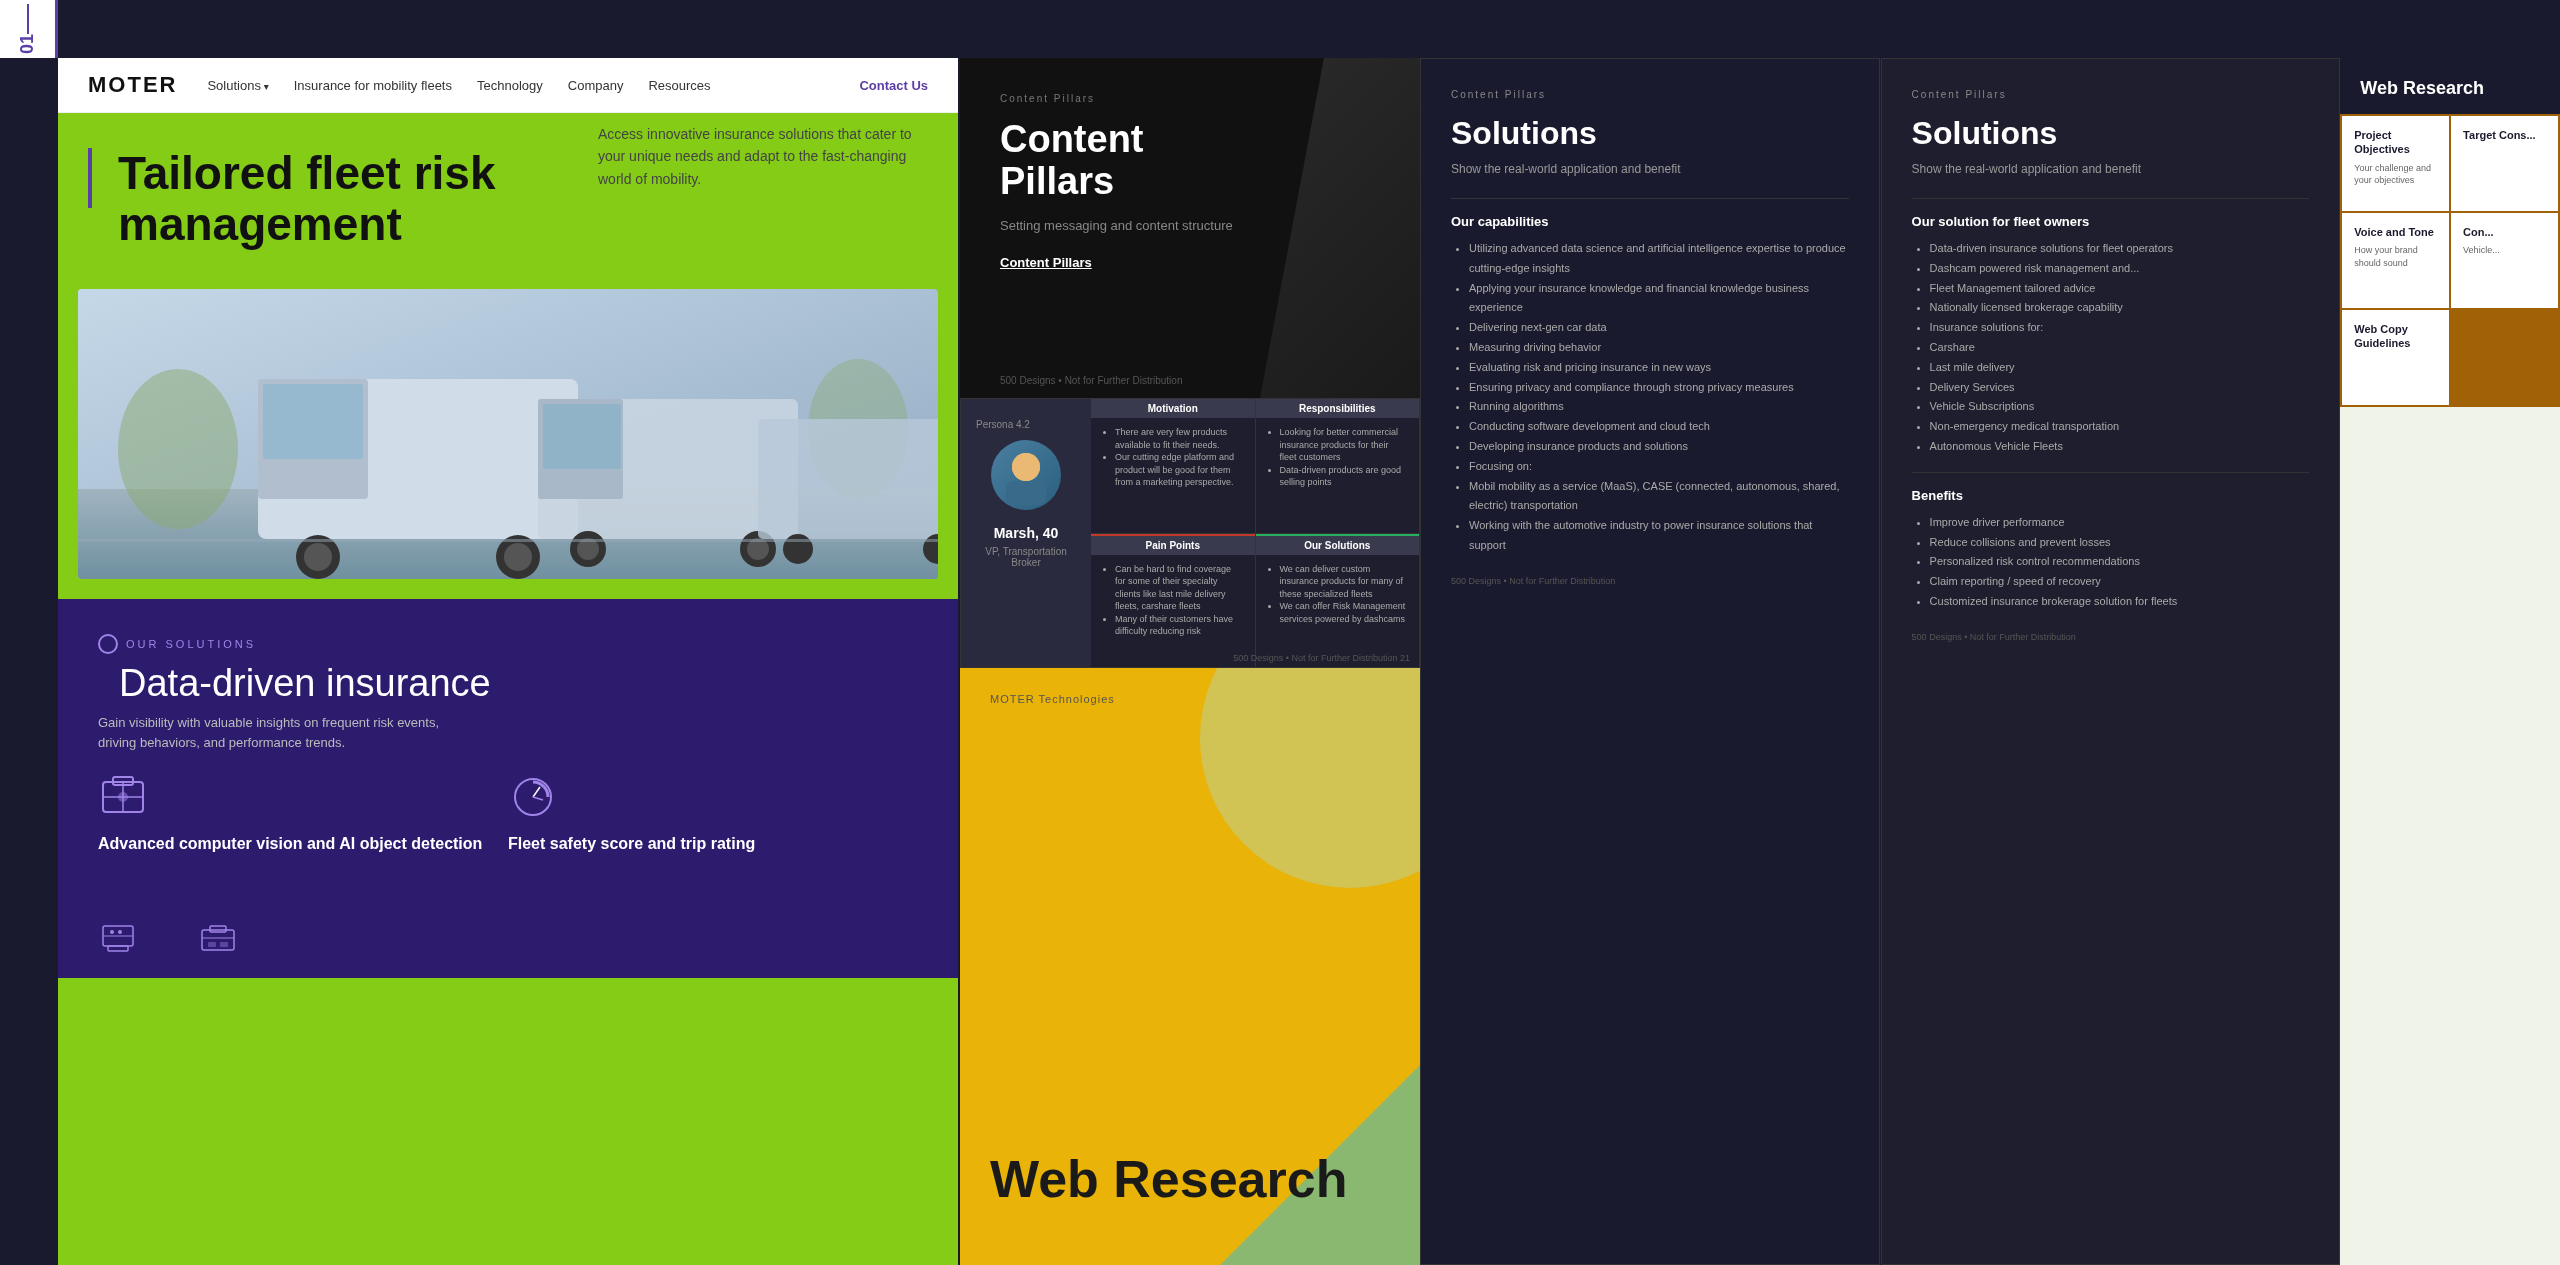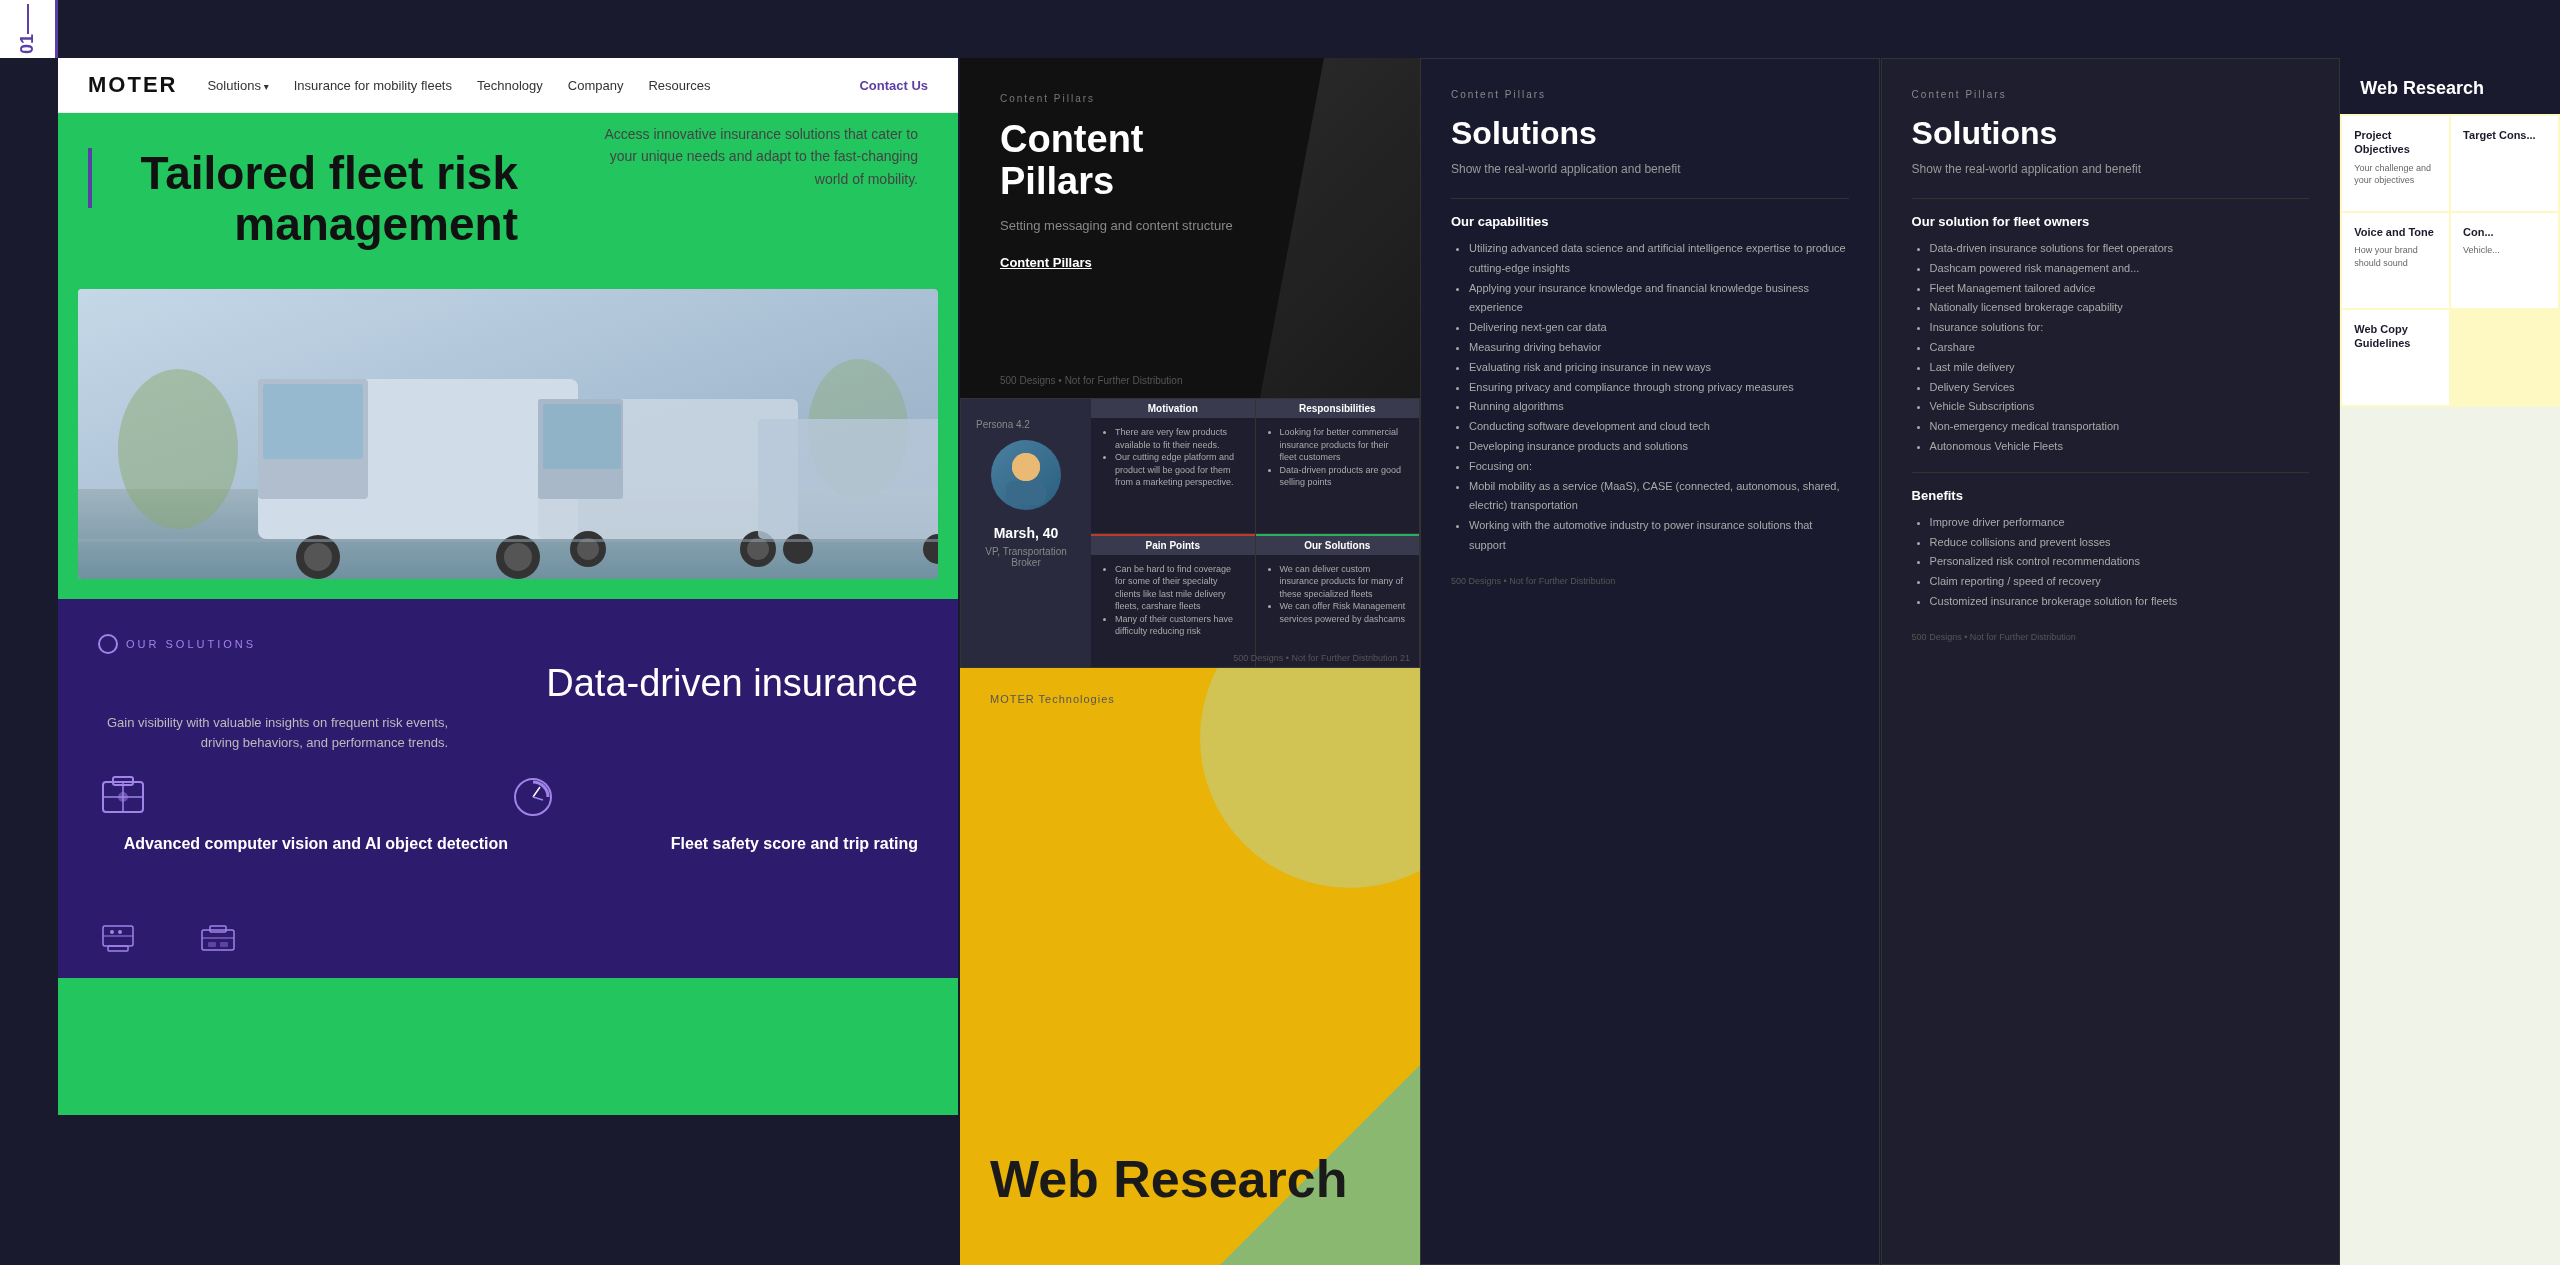--- a/index.html
+++ b/index.html
@@ -38,24 +38,23 @@
       writing-mode: vertical-rl;
       text-orientation: mixed;
       transform: rotate(180deg);
     }
 
     
     .website-preview {
       position: absolute;
       top: 58px; left: 58px;
       width: 900px;
-      height: 1057px;
-      background: #22c55e;
-      overflow: hidden;
-      text-align: right;
+      height: 1207px;
+      background: #84cc16;
+      overflow: hidden;
     }
 
     
     .nav {
       display: flex;
       align-items: center;
       padding: 0 30px;
       height: 55px;
       border-bottom: 1px solid #eee;
       background: #fff;
@@ -488,21 +487,21 @@
       padding: 20px 20px 15px;
       font-size: 18px;
       font-weight: 800;
       color: #fff;
     }
     .wrc-cards-grid {
       display: grid;
       grid-template-columns: 1fr 1fr;
       gap: 2px;
       padding: 2px;
-      background: #fef9c3;
+      background: #a16207;
     }
     .wrc-card {
       background: #fff;
       padding: 12px;
       min-height: 95px;
     }
     .wrc-card-title {
       font-size: 11px;
       font-weight: 700;
       color: #1a1a2e;

